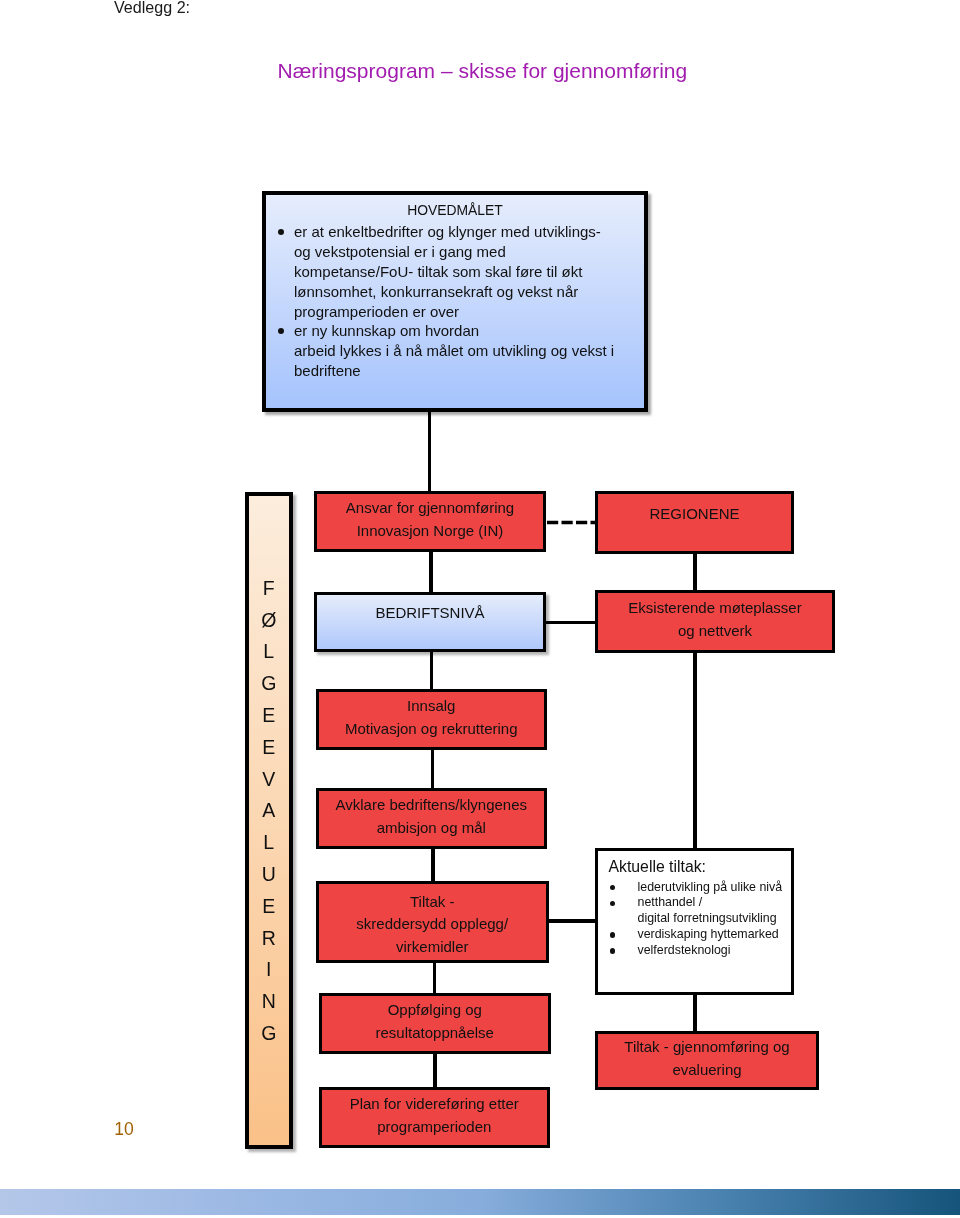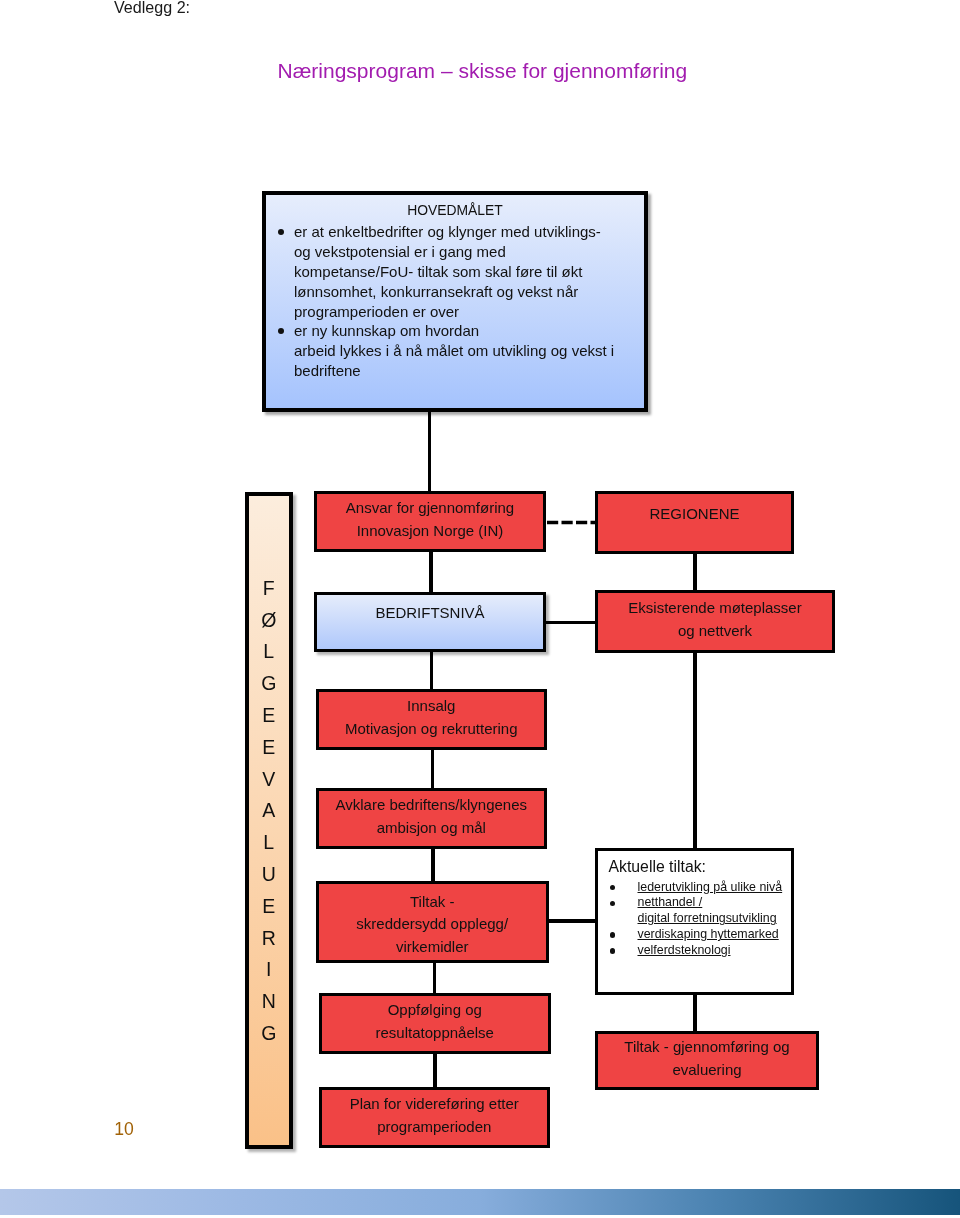--- a/index.html
+++ b/index.html
@@ -28,21 +28,21 @@
   .cbox{border:3.6px solid #000;background:#ef4444;display:flex;align-items:center;justify-content:center;text-align:center;font-size:15px;line-height:22.5px;}
   .cbox > div{position:relative;top:-1.5px;}
   .tiltak3 > div{top:2.5px;}
   .caps{font-size:15px;}
   .cbox > div.raise{position:relative;top:-8px;}
   .bedrift{background:linear-gradient(to bottom,#e5ecfb 0%,#afc8fb 100%);
            box-shadow:2.5px 2.5px 2.5px rgba(0,0,0,0.3);}
   .line{background:#000;}
   .aktuelle{padding:6px 0 0 10.5px;}
   .ak-head{font-size:15.8px;line-height:20px;}
-  .ak-list{margin:2.5px 0 0 0;padding:0;list-style:none;text-decoration:underline;}
+  .ak-list{margin:2.5px 0 0 0;padding:0;list-style:none;}
   .ak-list li{position:relative;font-size:12.4px;line-height:15.9px;padding-left:29px;}
   .ak-list li:before{content:"";position:absolute;left:1.2px;top:5.2px;width:5.2px;height:5.2px;border-radius:50%;background:#111;}
   .ak-list li.nobul:before{display:none;}
   .footerbar{left:0;top:1189px;width:960px;height:26px;
     background:linear-gradient(to right,#b4c7e9 0%,#9cb9e4 25%,#87addc 50%,#4a82b0 75%,#16547b 100%);}
 </style>
 </head>
 <body>
 
 <div class="page">

